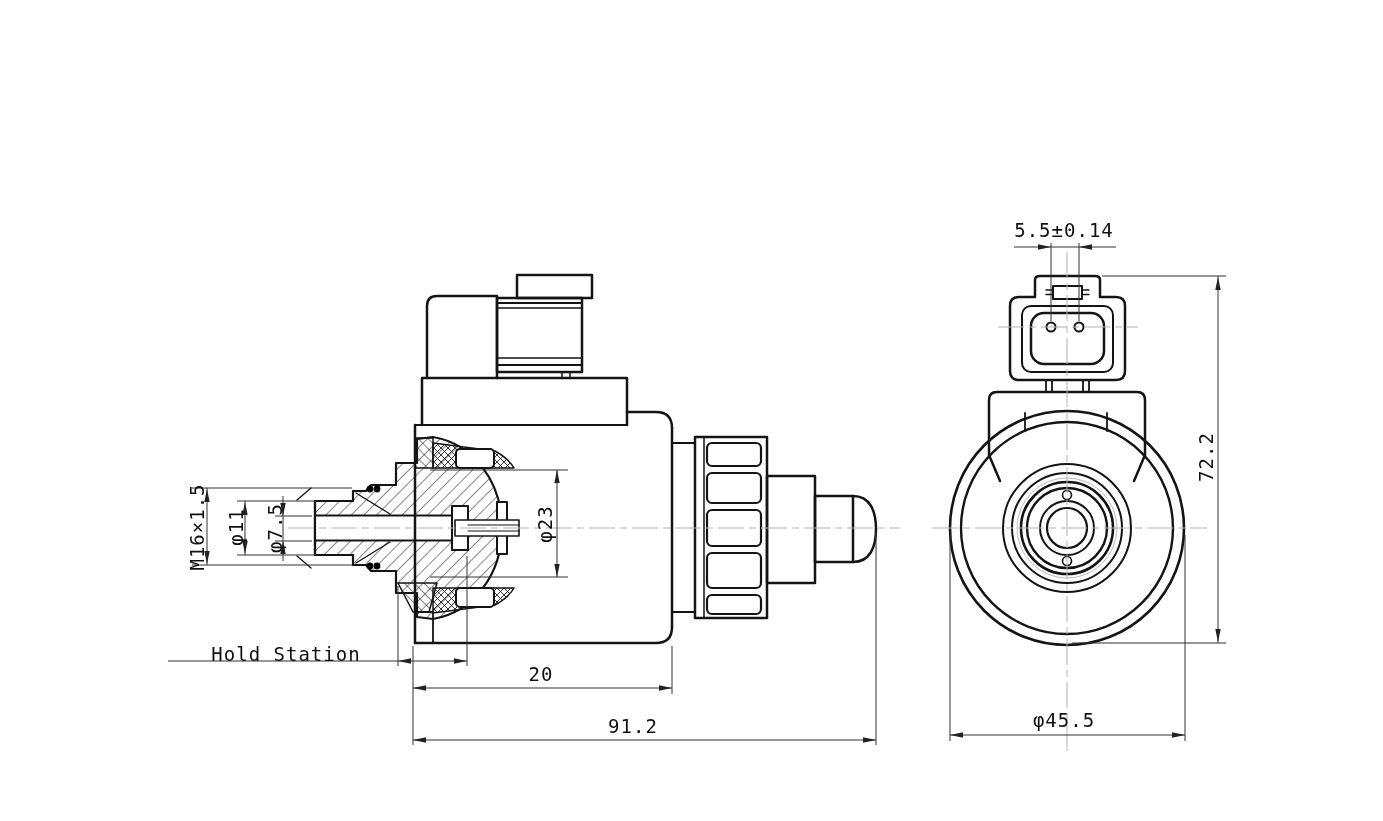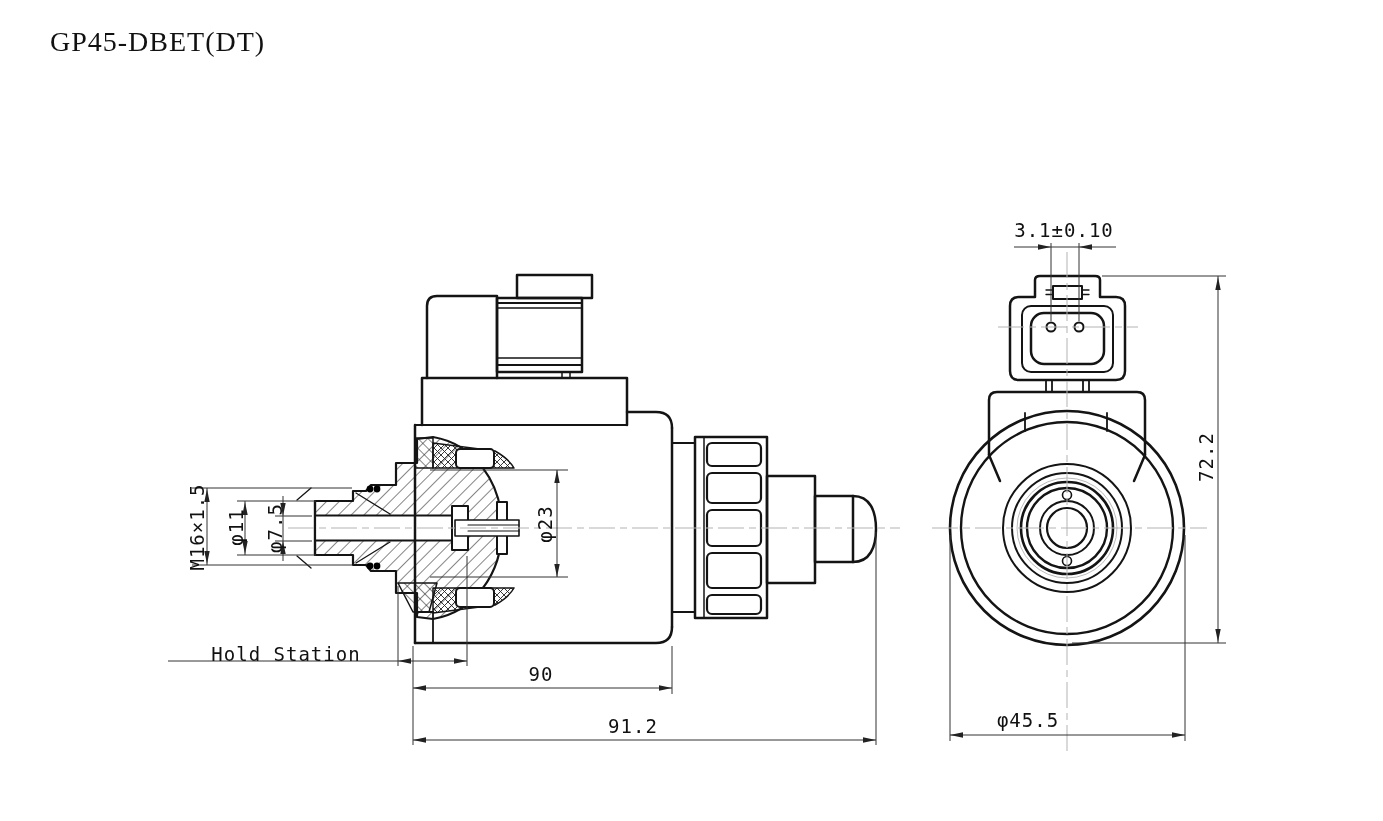--- a/index.html
+++ b/index.html
@@ -214,26 +214,25 @@
         <polygon points="876,740 863,737.3 863,742.7"></polygon>
     <polygon points="1051,247 1038,244.3 1038,249.7"></polygon>
         <polygon points="1079,247 1092,244.3 1092,249.7"></polygon>
     <polygon points="1218,277 1215.3,290 1220.7,290"></polygon>
         <polygon points="1218,642 1215.3,629 1220.7,629"></polygon>
     <polygon points="950,735 963,732.3 963,737.7"></polygon>
         <polygon points="1185,735 1172,732.3 1172,737.7"></polygon>
   </g>
 </svg>
 
-<div class="title">GP45-DBET(DT)</div>
 
 <div class="lbl vert" style="left:197px;top:527px">M16×1.5</div>
 <div class="lbl vert" style="left:236px;top:527px">φ11</div>
 <div class="lbl vert" style="left:275px;top:528px">φ7.5</div>
 <div class="lbl vert" style="left:545px;top:524px">φ23</div>
 <div class="lbl" style="left:286px;top:654px">Hold Station</div>
-<div class="lbl" style="left:541px;top:674px">90</div>
+<div class="lbl" style="left:541px;top:674px">20</div>
 <div class="lbl" style="left:633px;top:726px">91.2</div>
-<div class="lbl" style="left:1064px;top:230px">3.1±0.10</div>
+<div class="lbl" style="left:1064px;top:230px">5.5±0.14</div>
 <div class="lbl vert" style="left:1206px;top:457px">72.2</div>
-<div class="lbl" style="left:1028px;top:720px">φ45.5</div>
+<div class="lbl" style="left:1064px;top:720px">φ45.5</div>
 
 </div>
 
 </body></html>

